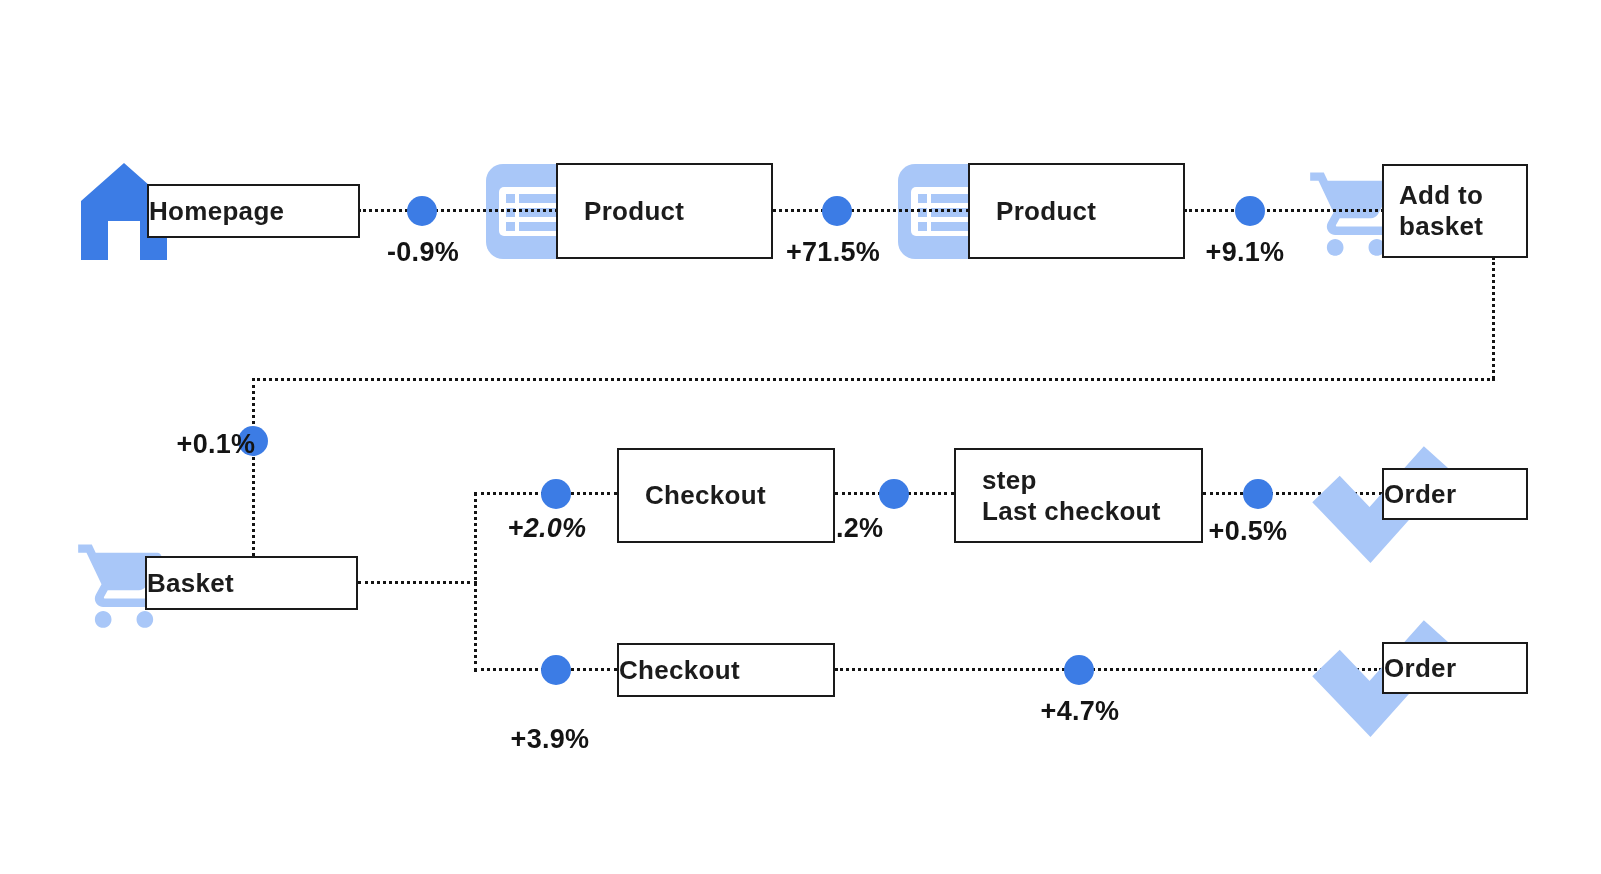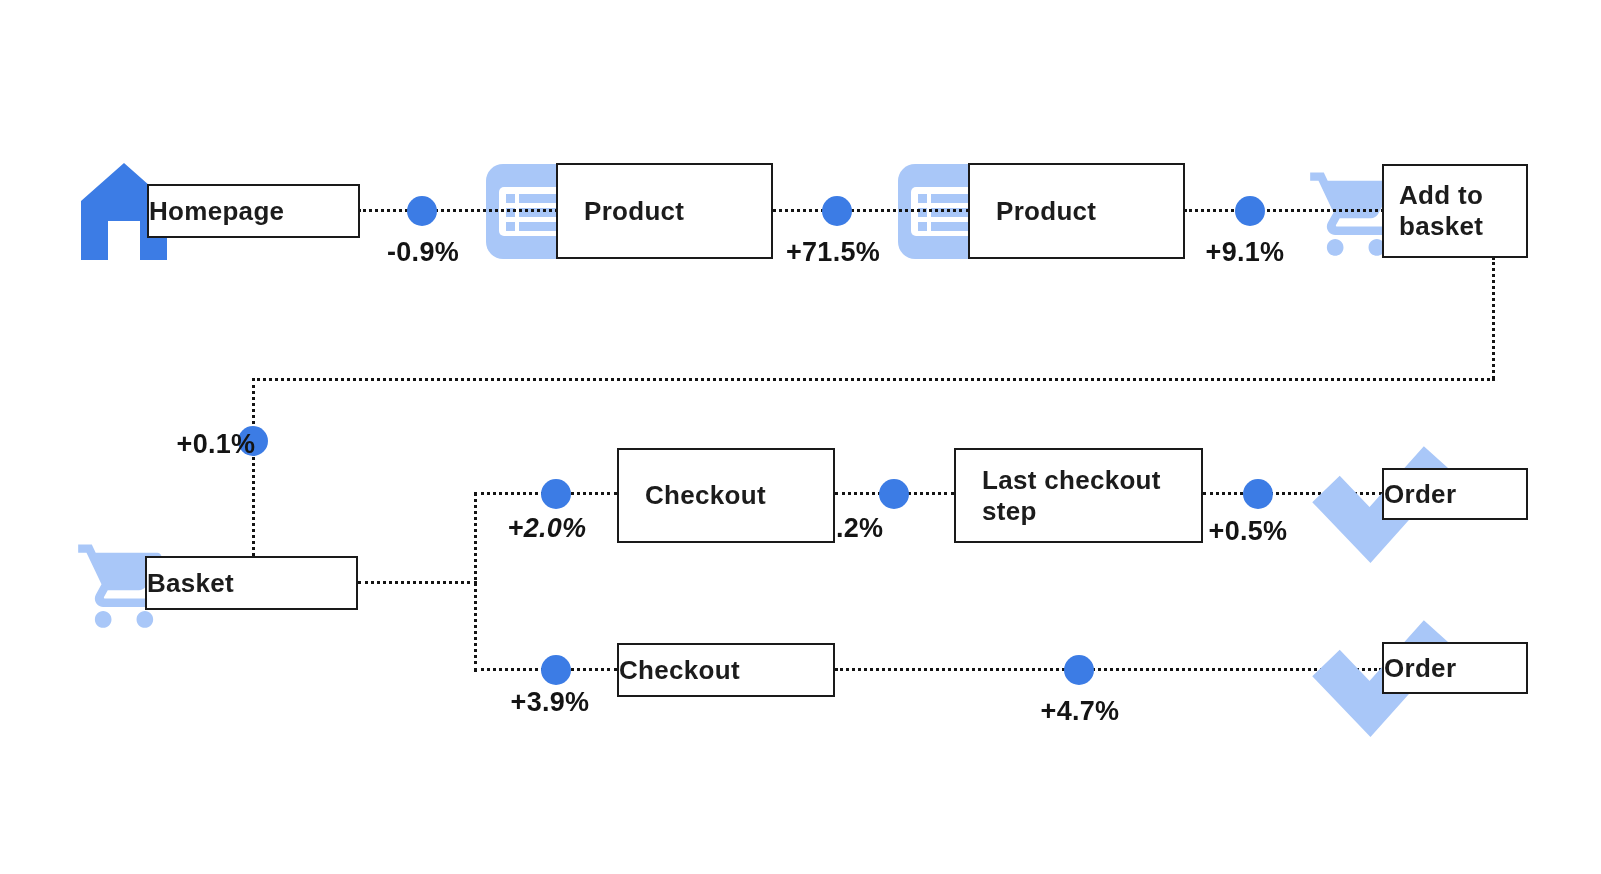--- a/index.html
+++ b/index.html
@@ -65,21 +65,21 @@
     position:absolute; transform:translate(-50%,-50%); white-space:nowrap;
     font-weight:700; font-size:27px; color:#141414; z-index:3; letter-spacing:0.3px;
   }
   #p1 { left:423px;  top:252px; }
   #p2 { left:833px;  top:252px; }
   #p3 { left:1245px; top:252px;text-align:right; }
   #p4 { left:176px;  top:444px;margin-left:40px; }
   #p5 { left:547px;  top:528px;font-style:italic; }
   #p6 { left:844px;  top:528px; }
   #p7 { left:1248px; top:531px; }
-  #p8 { left:550px;  top:702px; }
+  #p8 { left:550px;  top:739px; }
   #p9 { left:1080px; top:711px; }
 
   
   .icon { position:absolute; z-index:1; }
   .icon svg { display:block; overflow:visible; }
   .icon.above { z-index:3; }
   #icon-home        { left:78px;   top:160px; }
   #icon-plp         { left:486px;  top:164px; }
   #icon-pdp         { left:898px;  top:164px; }
   #icon-cart-atb    { left:1306px; top:164px; }
@@ -201,22 +201,22 @@
 
   <div class="box center" id="box-basket">
     <span>Basket</span>
   </div>
 
   <div class="box leftpad" id="box-cs1">
     <span>Checkout</span>
   </div>
 
   <div class="box leftpad" id="box-lcs">
+    <span>step</span>
     <span>Last checkout</span>
-    <span>step</span>
   </div>
 
   <div class="box center" id="box-order1">
     <span>Order</span>
   </div>
 
   <div class="box center" id="box-checkout">
     <span>Checkout</span>
   </div>
 

